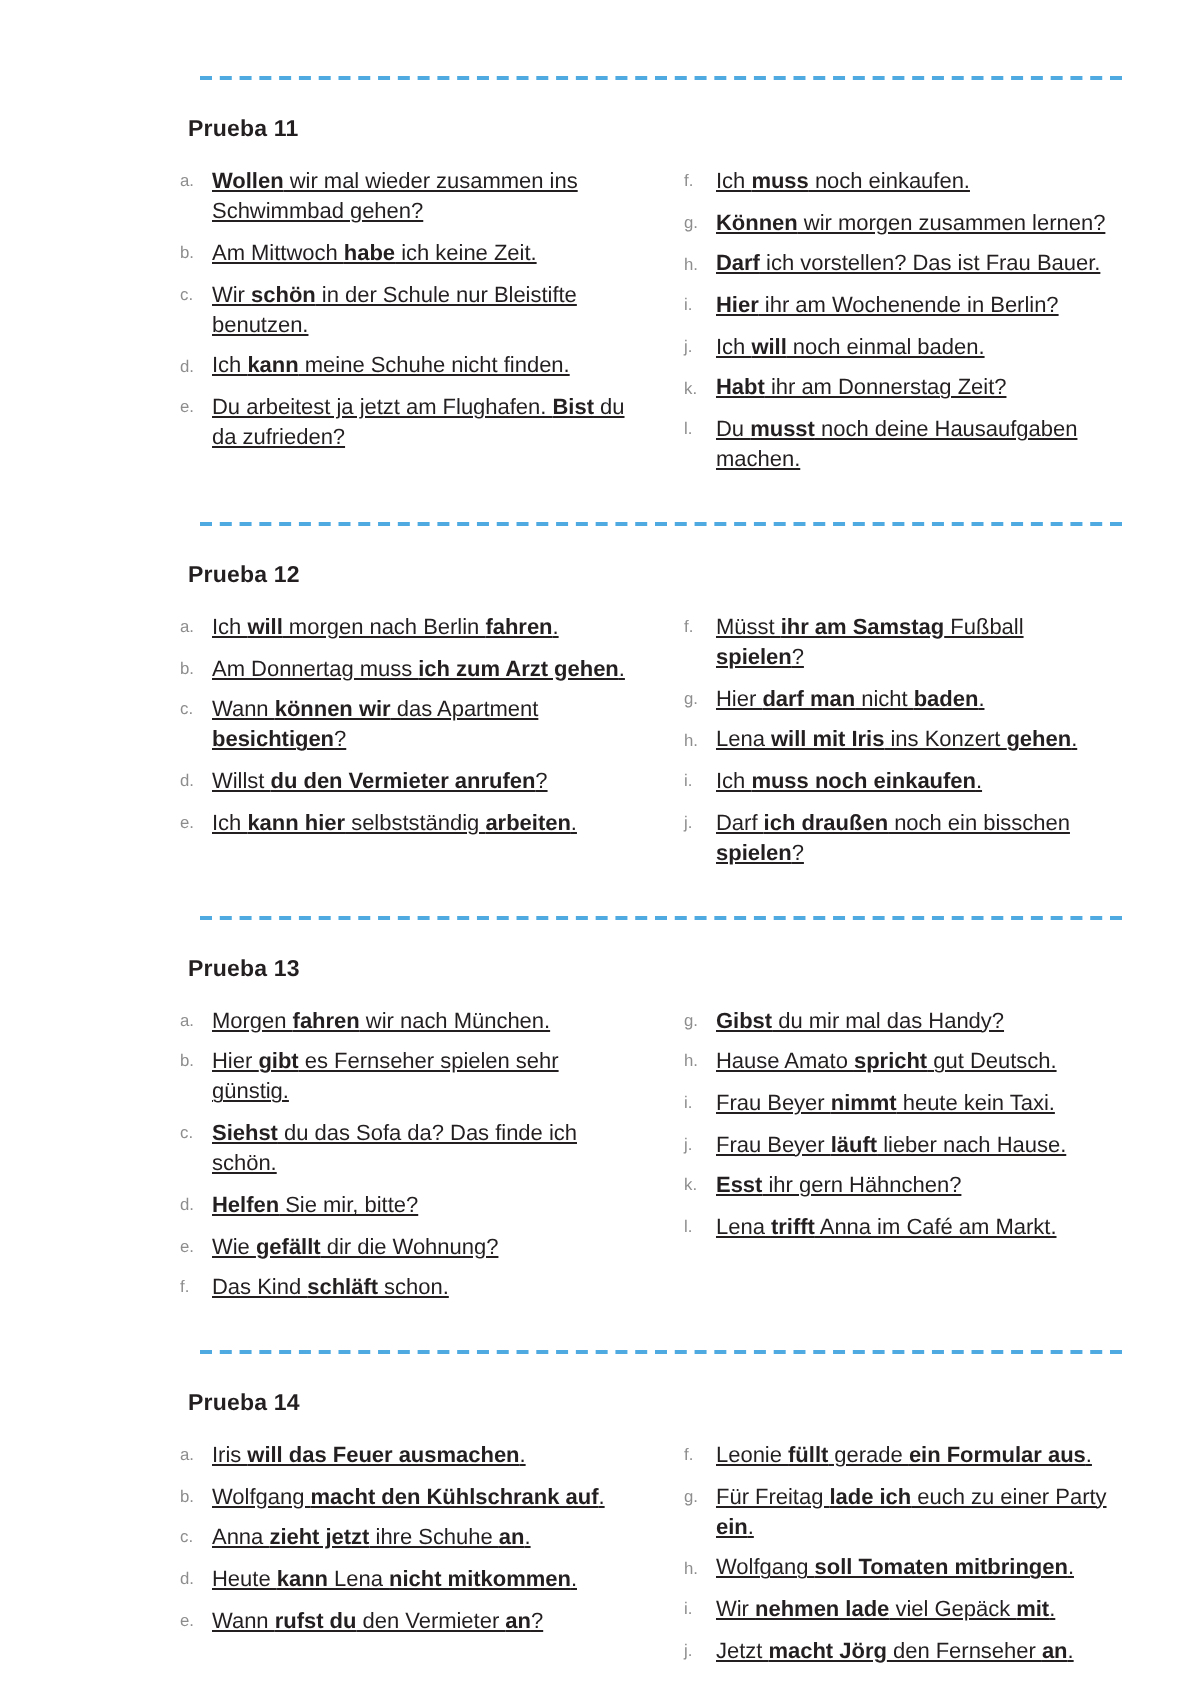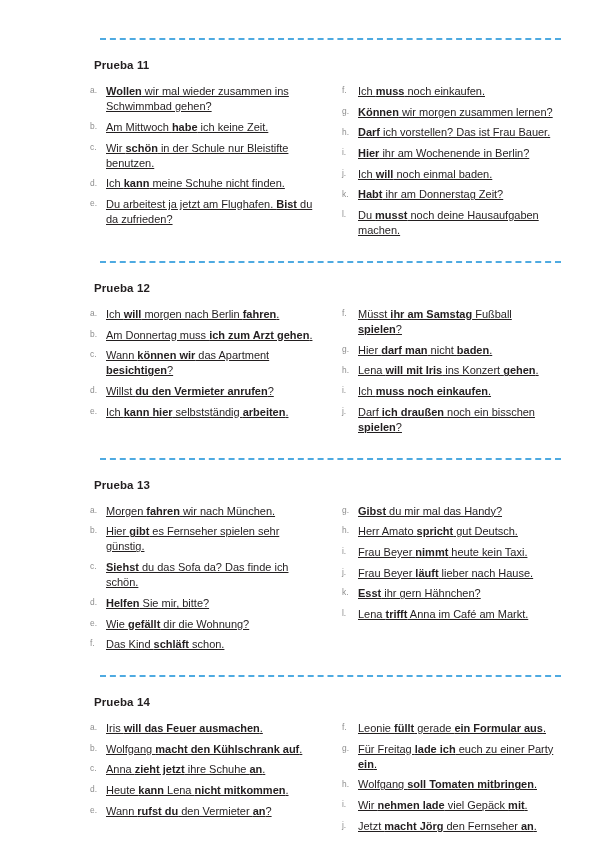--- a/index.html
+++ b/index.html
@@ -223,21 +223,21 @@
               <span class="item-text"><span>Das Kind </span><b>schläft</b><span> schon.</span></span>
             </div>
           </div>
           <div class="col right">
             <div class="item">
               <span class="item-letter">g.</span>
               <span class="item-text"><b>Gibst</b><span> du mir mal das Handy?</span></span>
             </div>
             <div class="item">
               <span class="item-letter">h.</span>
-              <span class="item-text"><span>Herr Amato </span><b>spricht</b><span> gut Deutsch.</span></span>
+              <span class="item-text"><span>Hause Amato </span><b>spricht</b><span> gut Deutsch.</span></span>
             </div>
             <div class="item">
               <span class="item-letter">i.</span>
               <span class="item-text"><span>Frau Beyer </span><b>nimmt</b><span> heute kein Taxi.</span></span>
             </div>
             <div class="item">
               <span class="item-letter">j.</span>
               <span class="item-text"><span>Frau Beyer </span><b>läuft</b><span> lieber nach Hause.</span></span>
             </div>
             <div class="item">

